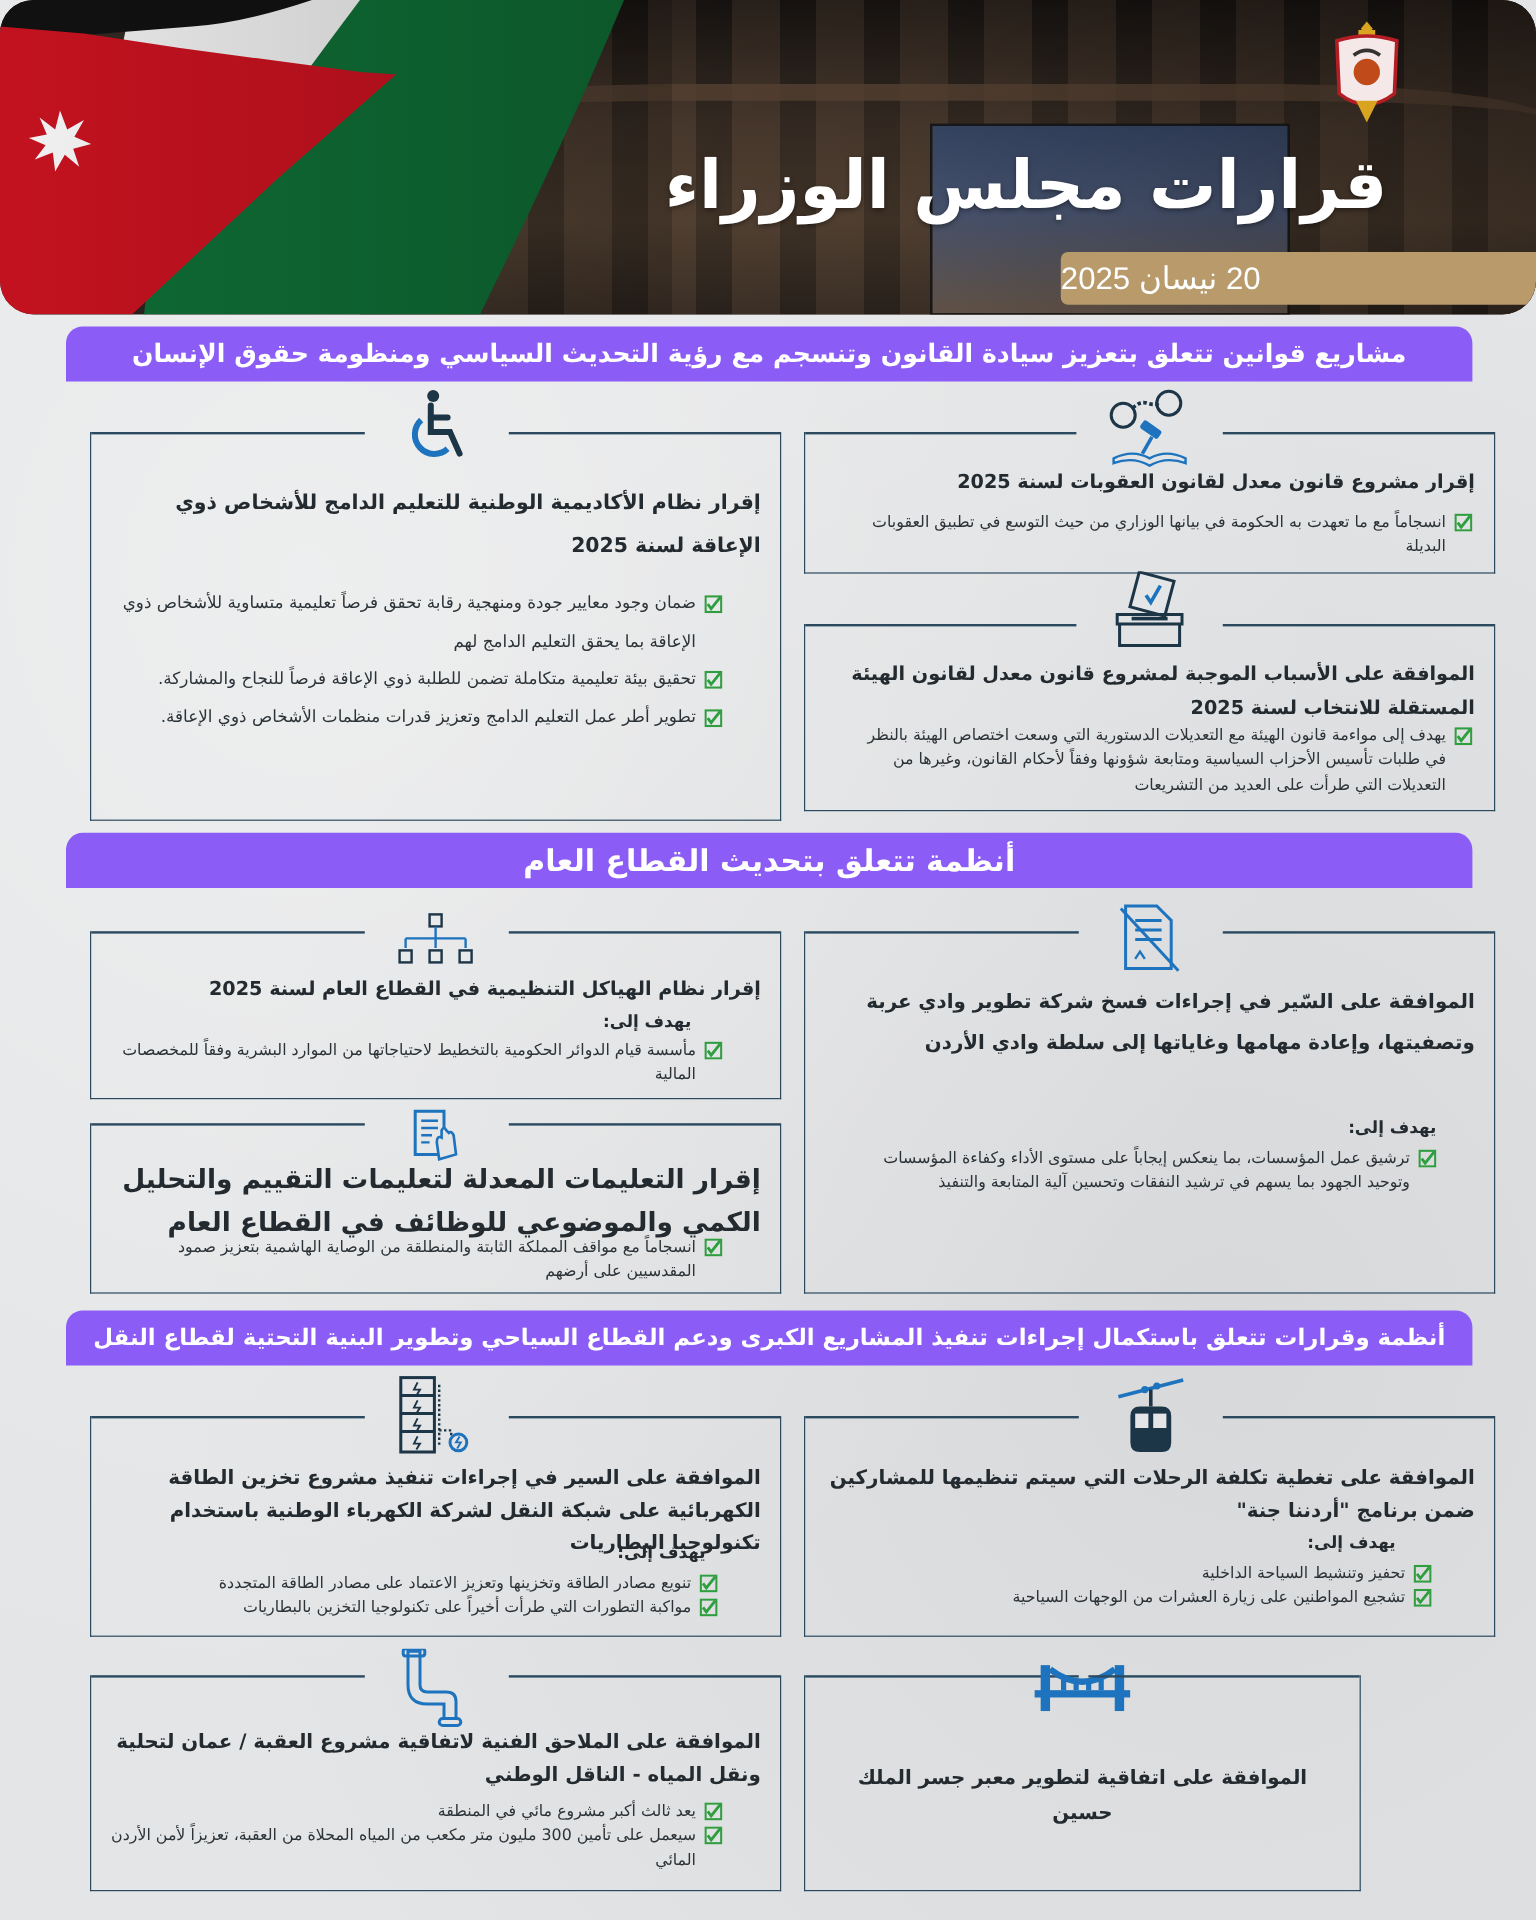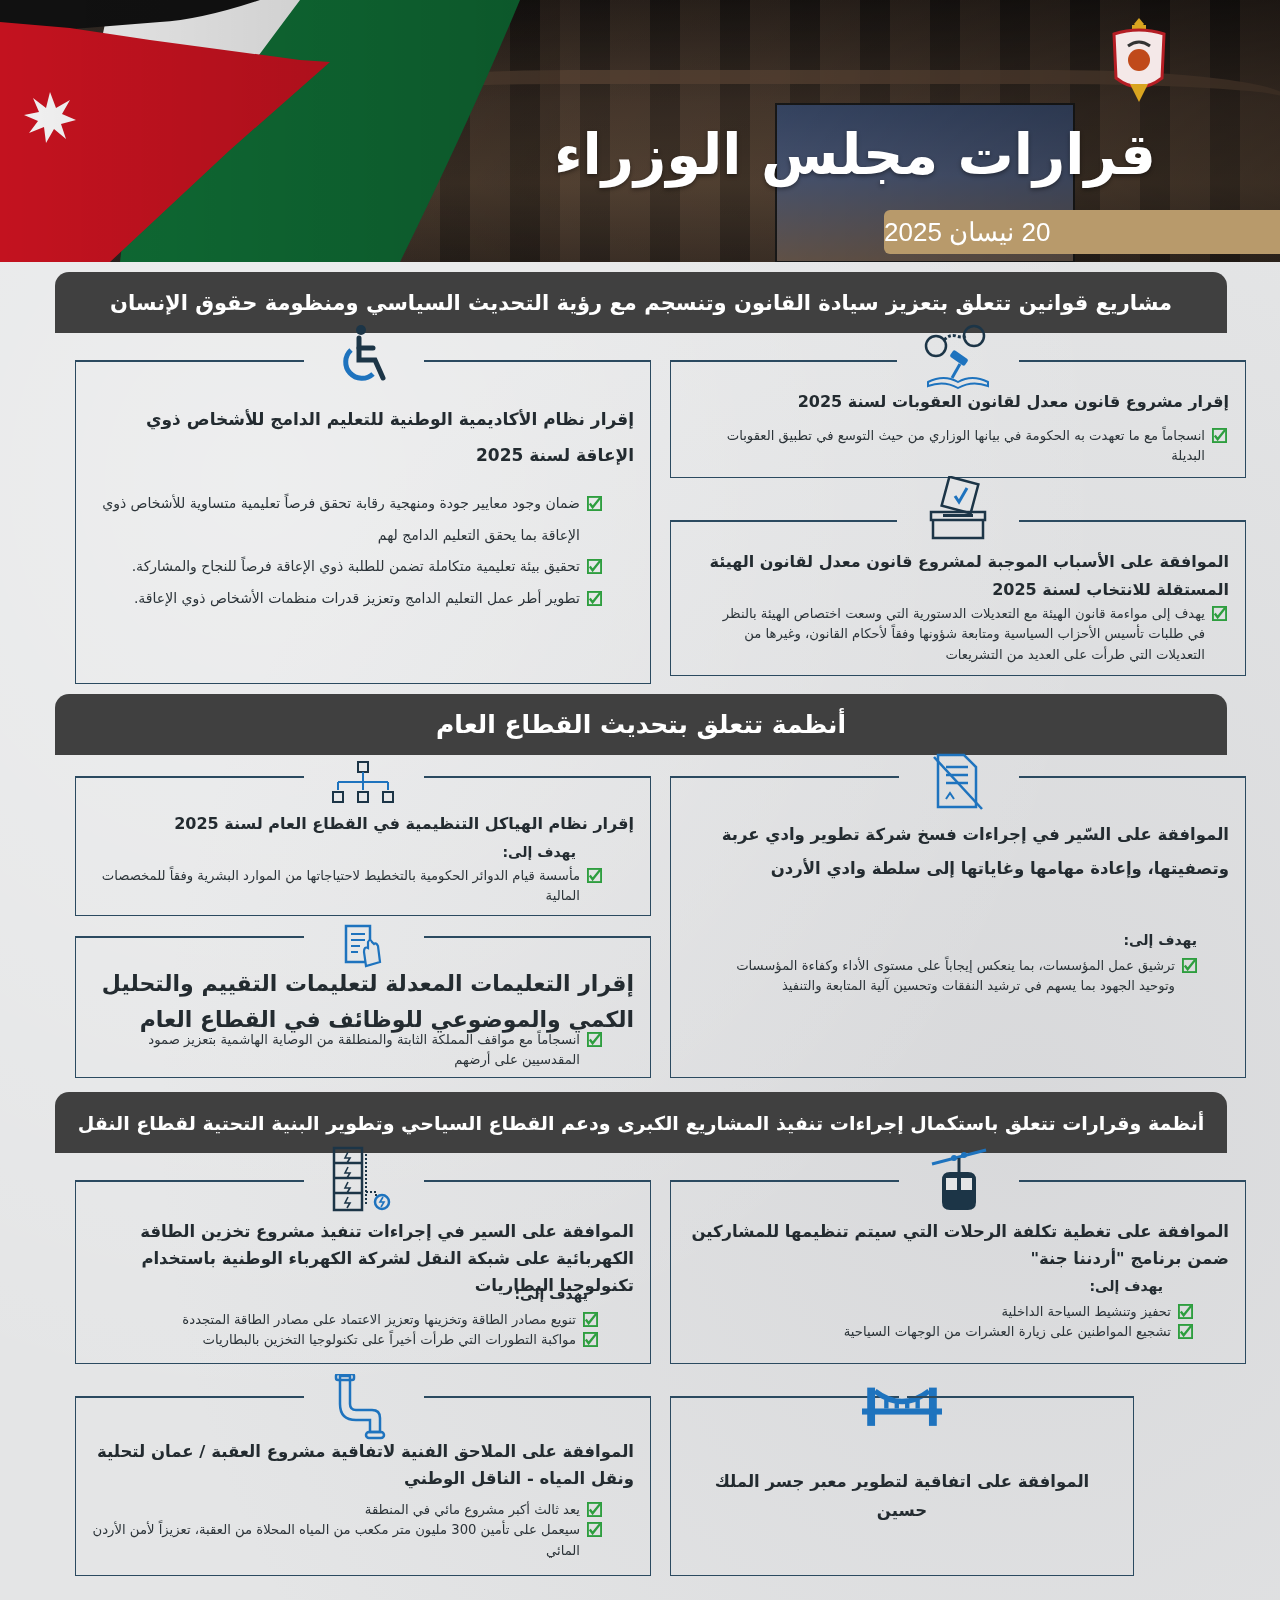--- a/index.html
+++ b/index.html
@@ -12,20 +12,21 @@
       radial-gradient(ellipse at 80% 70%, rgba(180,180,185,0.25), transparent 60%);
     color: #1f2a33;
     position: relative;
   }
 
   
   .hero {
     position: absolute; left: 0; top: 0; width: 1280px; height: 262px;
     overflow: hidden;
     background: linear-gradient(180deg, #2c2520 0%, #3d3128 45%, #2a231e 100%);
+    border-radius: 28px;
   }
   .hero-room {
     position: absolute; left: 300px; top: 0; width: 980px; height: 262px;
     background:
       repeating-linear-gradient(90deg, rgba(0,0,0,0.25) 0 30px, rgba(80,60,45,0.25) 30px 70px),
       linear-gradient(180deg, #1f1a17 0%, #4a3b30 40%, #5a4838 70%, #3a2f27 100%);
   }
   .hero-table {
     position: absolute; left: 330px; top: 70px; width: 960px; height: 60px;
     border-radius: 50%/100%;
@@ -57,22 +58,22 @@
     position: absolute; left: 884px; top: 210px; width: 396px; height: 44px;
     background: #b89a6b;
     border-radius: 6px 0 0 6px;
     color: #fff; font-size: 26px; font-family: "Liberation Sans", sans-serif;
     display: flex; align-items: center; justify-content: flex-end; padding-right: 106px;
     direction: rtl;
   }
 
   
   .banner {
-    position: absolute; left: 55px; width: 1172px; height: 61px;
-    background: #404040;
+    position: absolute; left: 55px; width: 1172px; height: 46px;
+    background: #8b5cf6;
     border-radius: 14px 14px 0 0;
     color: #fff; font-weight: bold;
     display: flex; align-items: center; justify-content: center;
     direction: rtl;
   }
   .banner.b1 { top: 272px; font-size: 21px; }
   .banner.b2 { top: 694px; font-size: 25px; }
   .banner.b3 { top: 1092px; font-size: 19px; }
 
   

